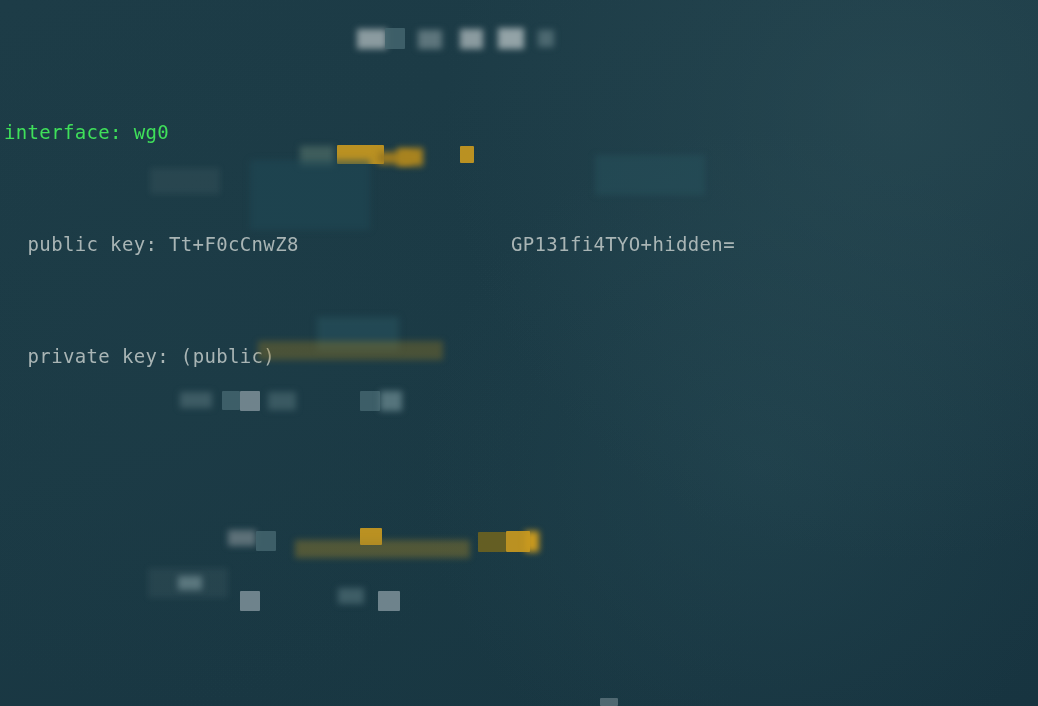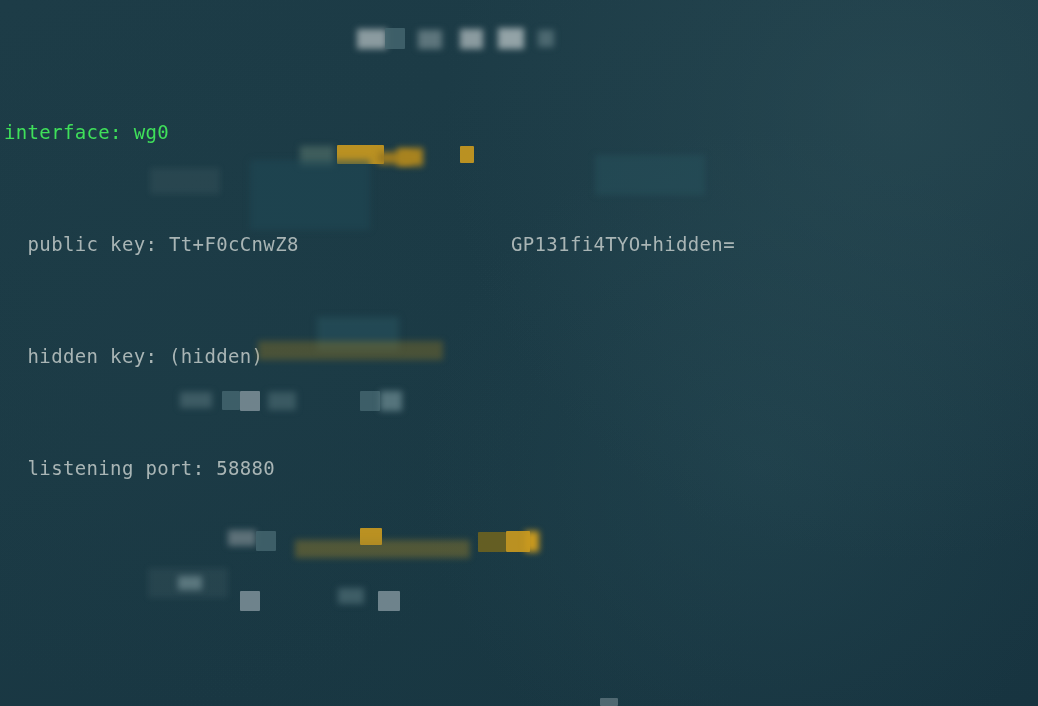--- a/index.html
+++ b/index.html
@@ -64,23 +64,22 @@
 <div id="terminal">
   <div id="bg-wash"></div>
 
   <div id="screen">
 
     
     <div class="line"><span class="ifname">interface</span><span class="ifname">: </span><span class="ifname">wg0</span></div>
 
     <div class="line">  <span class="dim">public key</span><span class="dim">: </span><span class="dim">Tt+F0cCnwZ8</span><span class="dim">                  </span><span class="dim">GP131fi4TYO+hidden=</span></div>
 
-    <div class="line">  <span class="dim">hidden key</span><span class="dim">: </span><span class="dim">(hidden)</span></div>
+    <div class="line">  <span class="dim">private key</span><span class="dim">: </span><span class="dim">(public)</span></div>
 
-    <div class="line">  <span class="dim">listening port</span><span class="dim">: </span><span class="num">58880</span></div>
 
     <div class="line"> </div>
 
     
     
 
     
 
     
 

